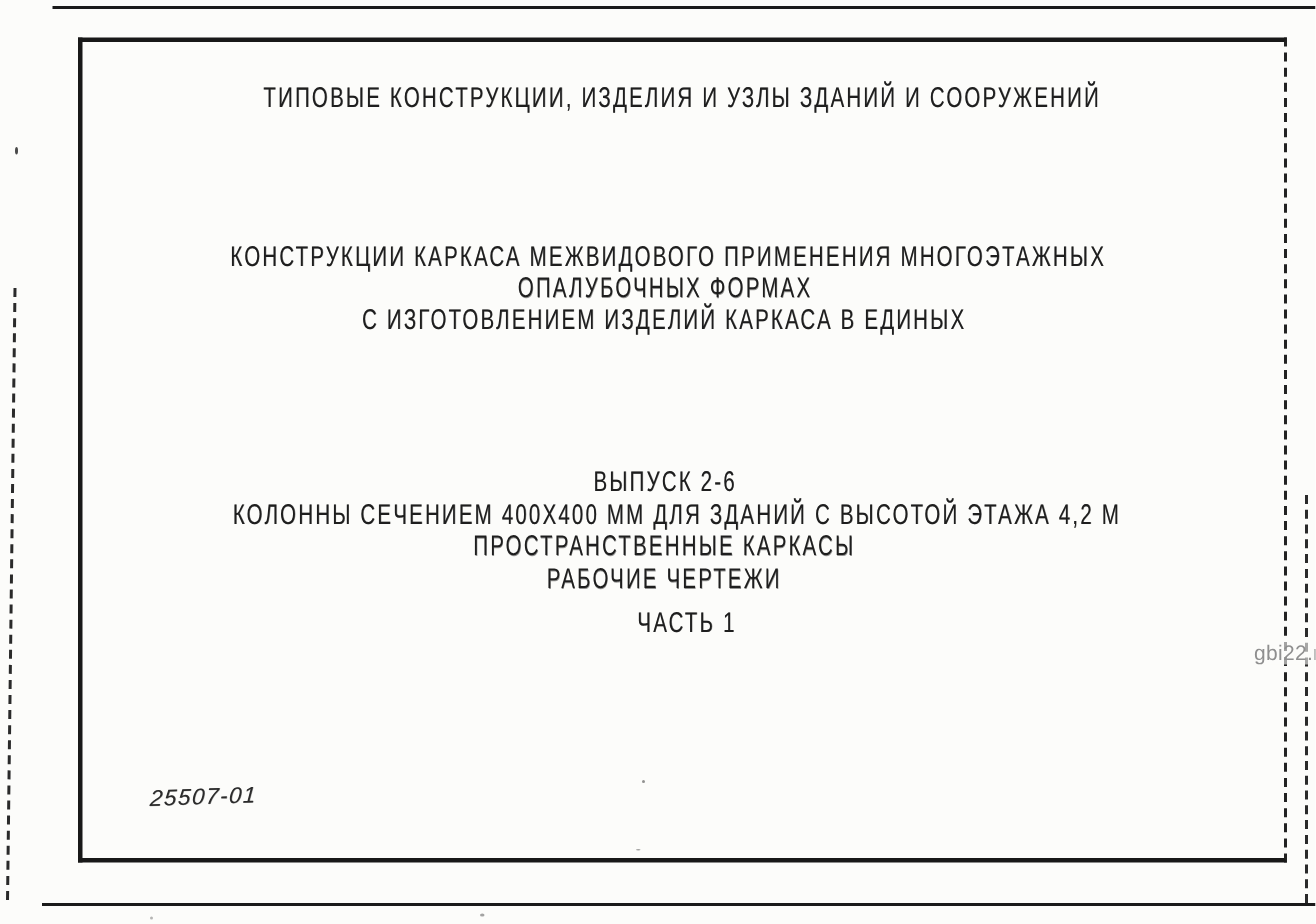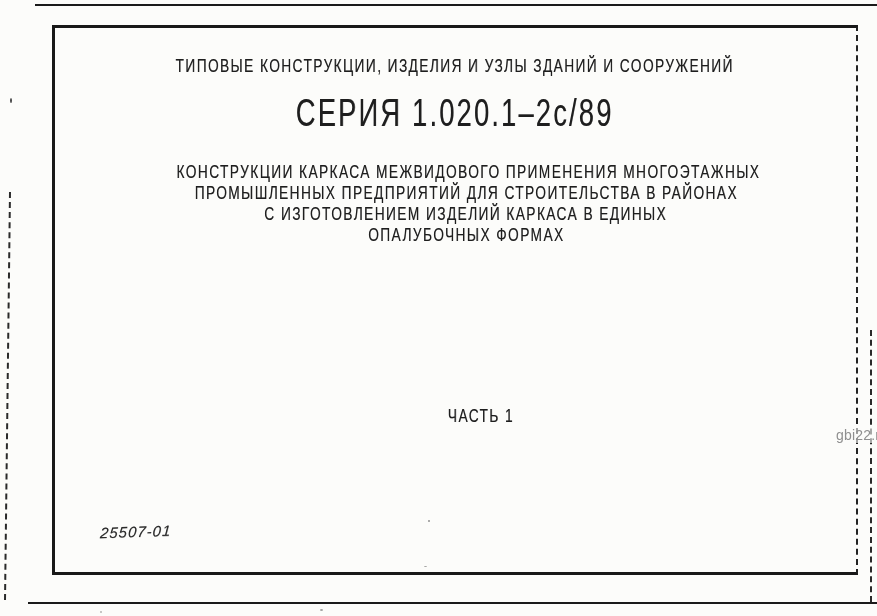--- a/index.html
+++ b/index.html
@@ -59,21 +59,21 @@
   }
   .n {
     display: inline-block;
     transform: scaleX(0.72);
     letter-spacing: 2px;
     font-size: 19px;
     line-height: 20px;
     white-space: nowrap;
     text-shadow: 0.4px 0.4px 0 rgba(20,20,20,0.45);
   }
-  .block { position: absolute; left: 63px; width: 806px; text-align: center; }
+  .block { position: absolute; left: 40px; width: 806px; text-align: center; }
   .block .row { line-height: 20px; }
 
   .series .n {
     font-size: 38px;
     line-height: 40px;
     letter-spacing: 3px;
   }
 
   .issue-block .row { line-height: 21.6px; }
   .part-block .row { line-height: 19.5px; padding-left: 29px; }
@@ -123,31 +123,33 @@
   <div class="speck s1"></div>
   <div class="speck s2"></div>
   <div class="speck s3"></div>
   <div class="speck s4"></div>
   <div class="speck s5"></div>
 
   <div class="line" style="top:56px">
     <span class="n">ТИПОВЫЕ КОНСТРУКЦИИ, ИЗДЕЛИЯ И УЗЛЫ ЗДАНИЙ И СООРУЖЕНИЙ</span>
   </div>
 
-  <div class="line series" style="top:93px">
-    <span class="n">СЕРИЯ 1.020.1–2с/89</span>
-  </div>
 
   <div class="block" style="top:162px">
     <div class="row"><span class="n">КОНСТРУКЦИИ КАРКАСА МЕЖВИДОВОГО ПРИМЕНЕНИЯ МНОГОЭТАЖНЫХ</span></div>
-    <div class="row"><span class="n">ПРОМЫШЛЕННЫХ ПРЕДПРИЯТИЙ ДЛЯ СТРОИТЕЛЬСТВА В РАЙОНАХ</span></div>
+    <div class="row"><span class="n">ОПАЛУБОЧНЫХ ФОРМАХ</span></div>
     <div class="row"><span class="n">С ИЗГОТОВЛЕНИЕМ ИЗДЕЛИЙ КАРКАСА В ЕДИНЫХ</span></div>
-    <div class="row"><span class="n">ОПАЛУБОЧНЫХ ФОРМАХ</span></div>
   </div>
 
+  <div class="block issue-block" style="top:312px">
+    <div class="row"><span class="n">ВЫПУСК 2-6</span></div>
+    <div class="row"><span class="n">КОЛОННЫ СЕЧЕНИЕМ 400Х400 ММ ДЛЯ ЗДАНИЙ С ВЫСОТОЙ ЭТАЖА 4,2 М</span></div>
+    <div class="row"><span class="n">ПРОСТРАНСТВЕННЫЕ КАРКАСЫ</span></div>
+    <div class="row"><span class="n">РАБОЧИЕ ЧЕРТЕЖИ</span></div>
+  </div>
 
   <div class="block part-block" style="top:406px">
     <div class="row"><span class="n">ЧАСТЬ 1</span></div>
   </div>
 
   <div class="stamp">25507-01</div>
 
   <div class="watermark">gbi22.ru</div>
 
 </div>

